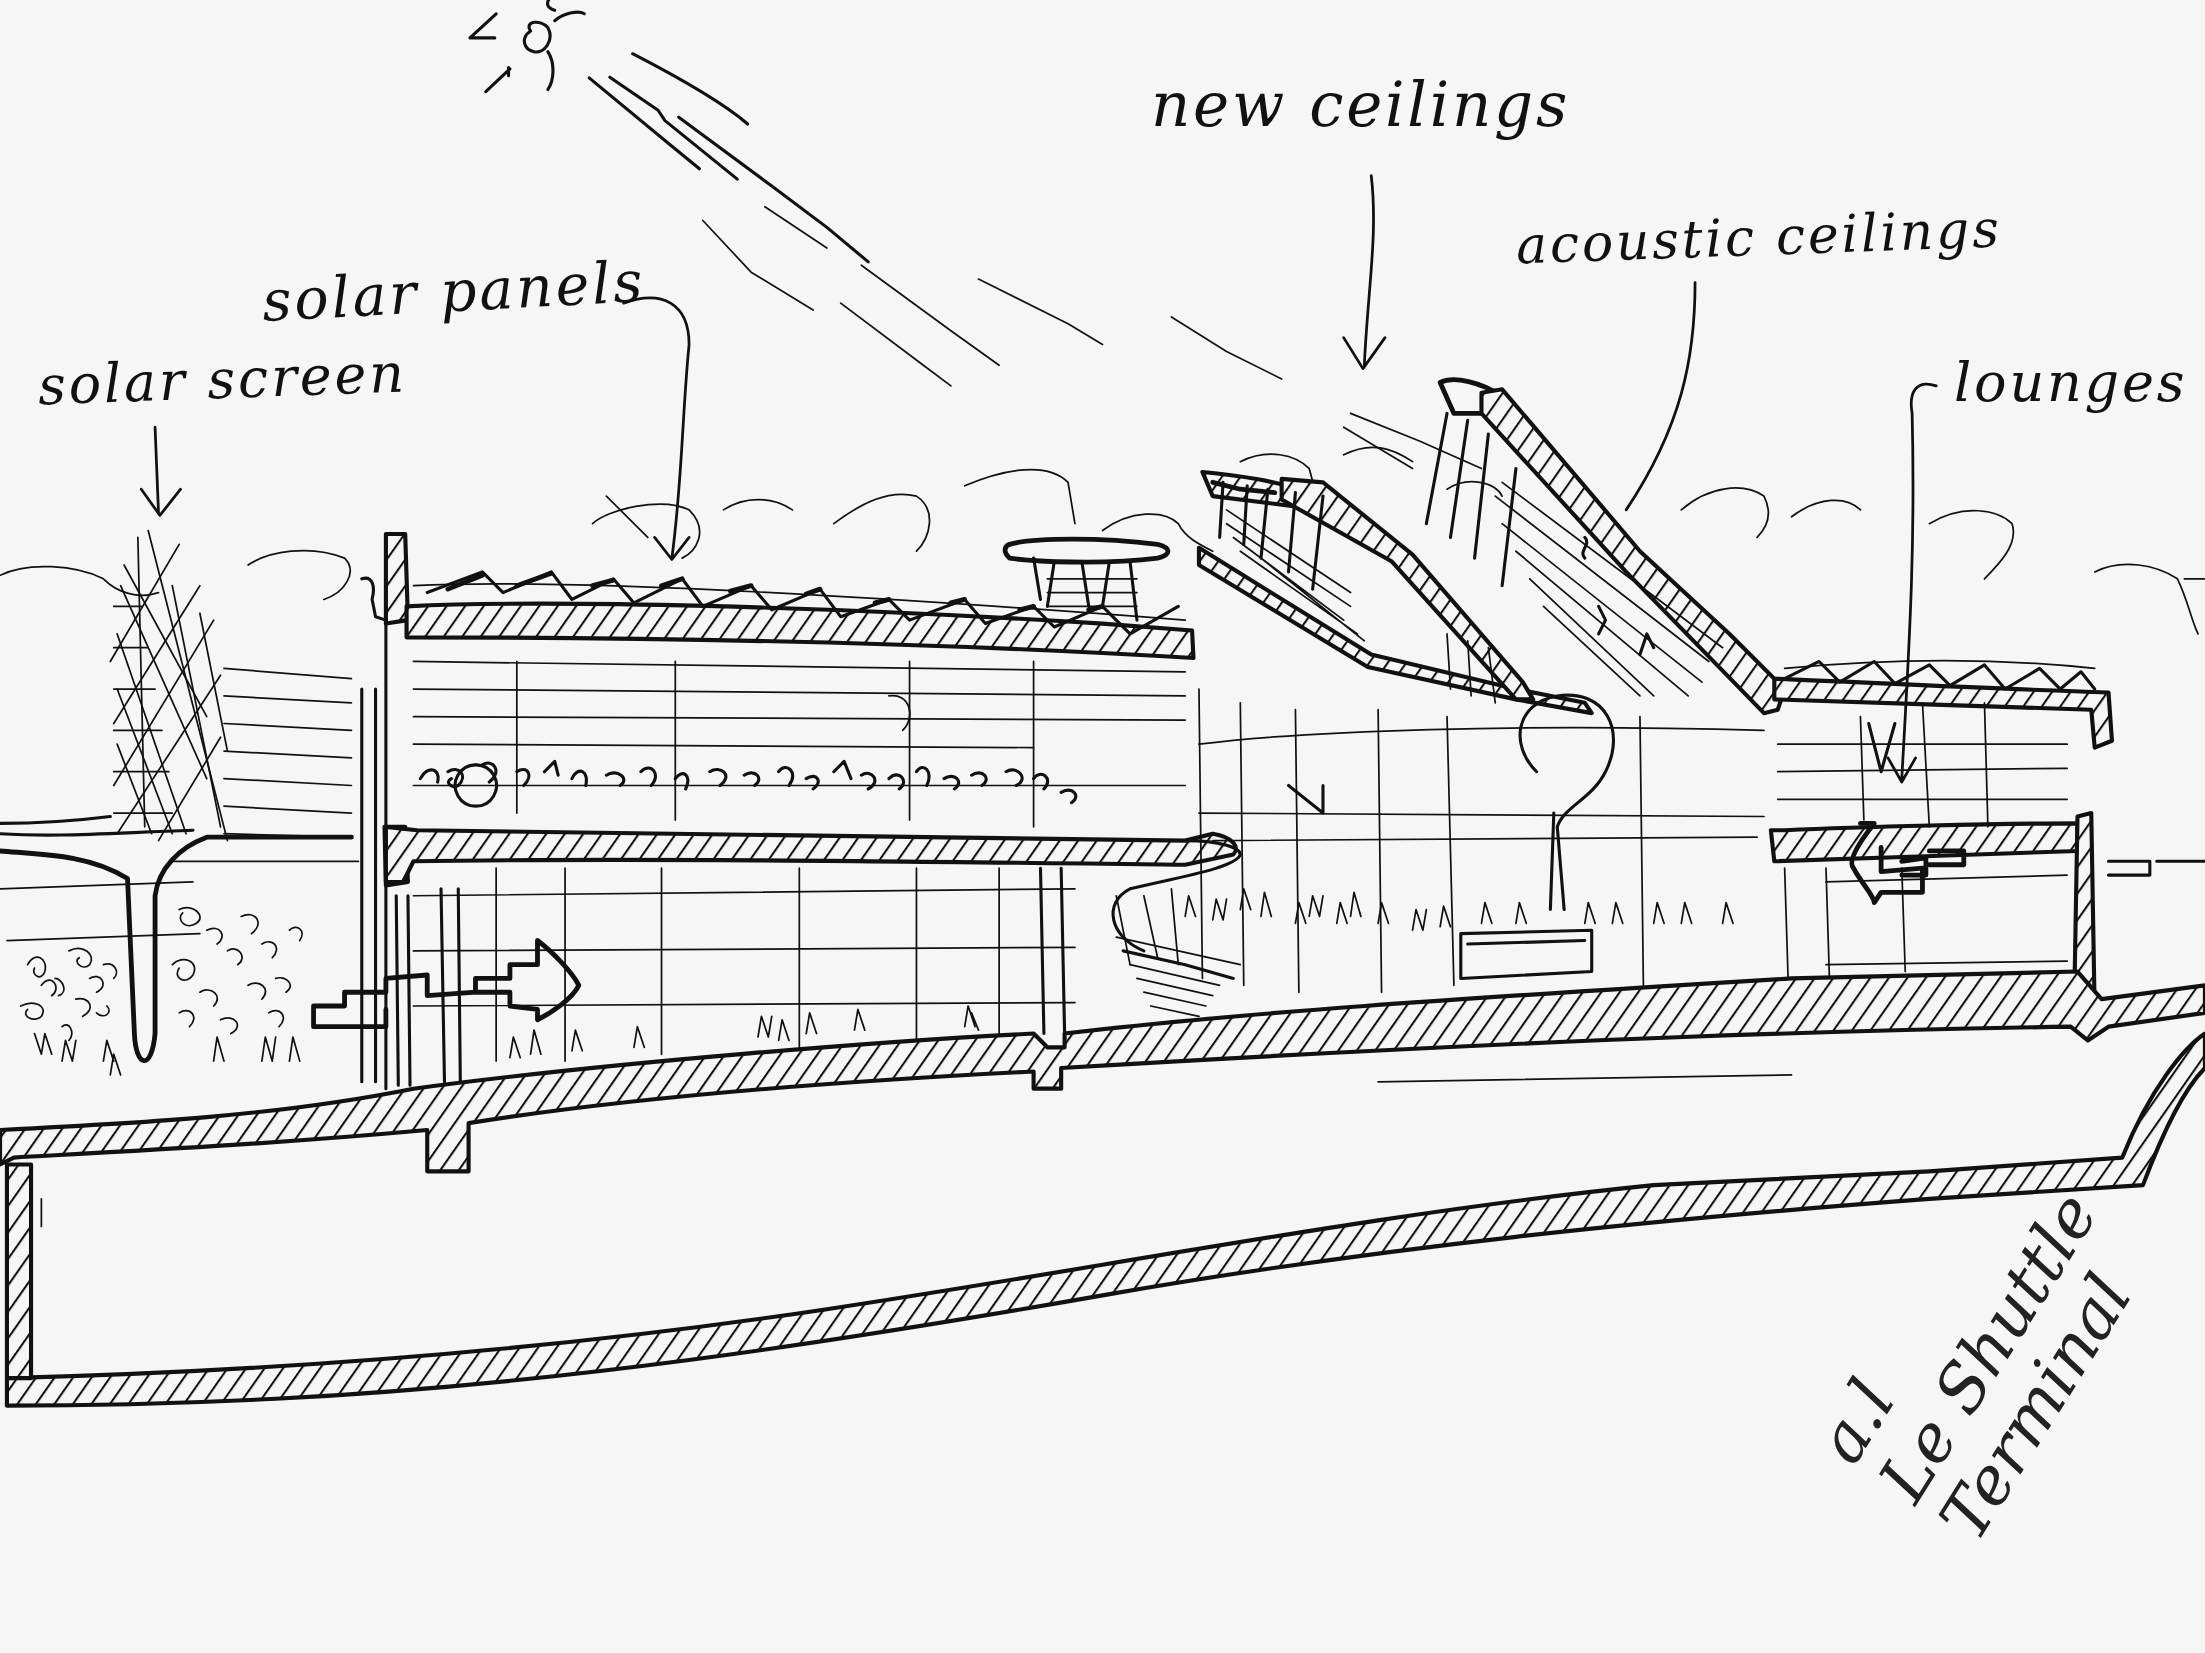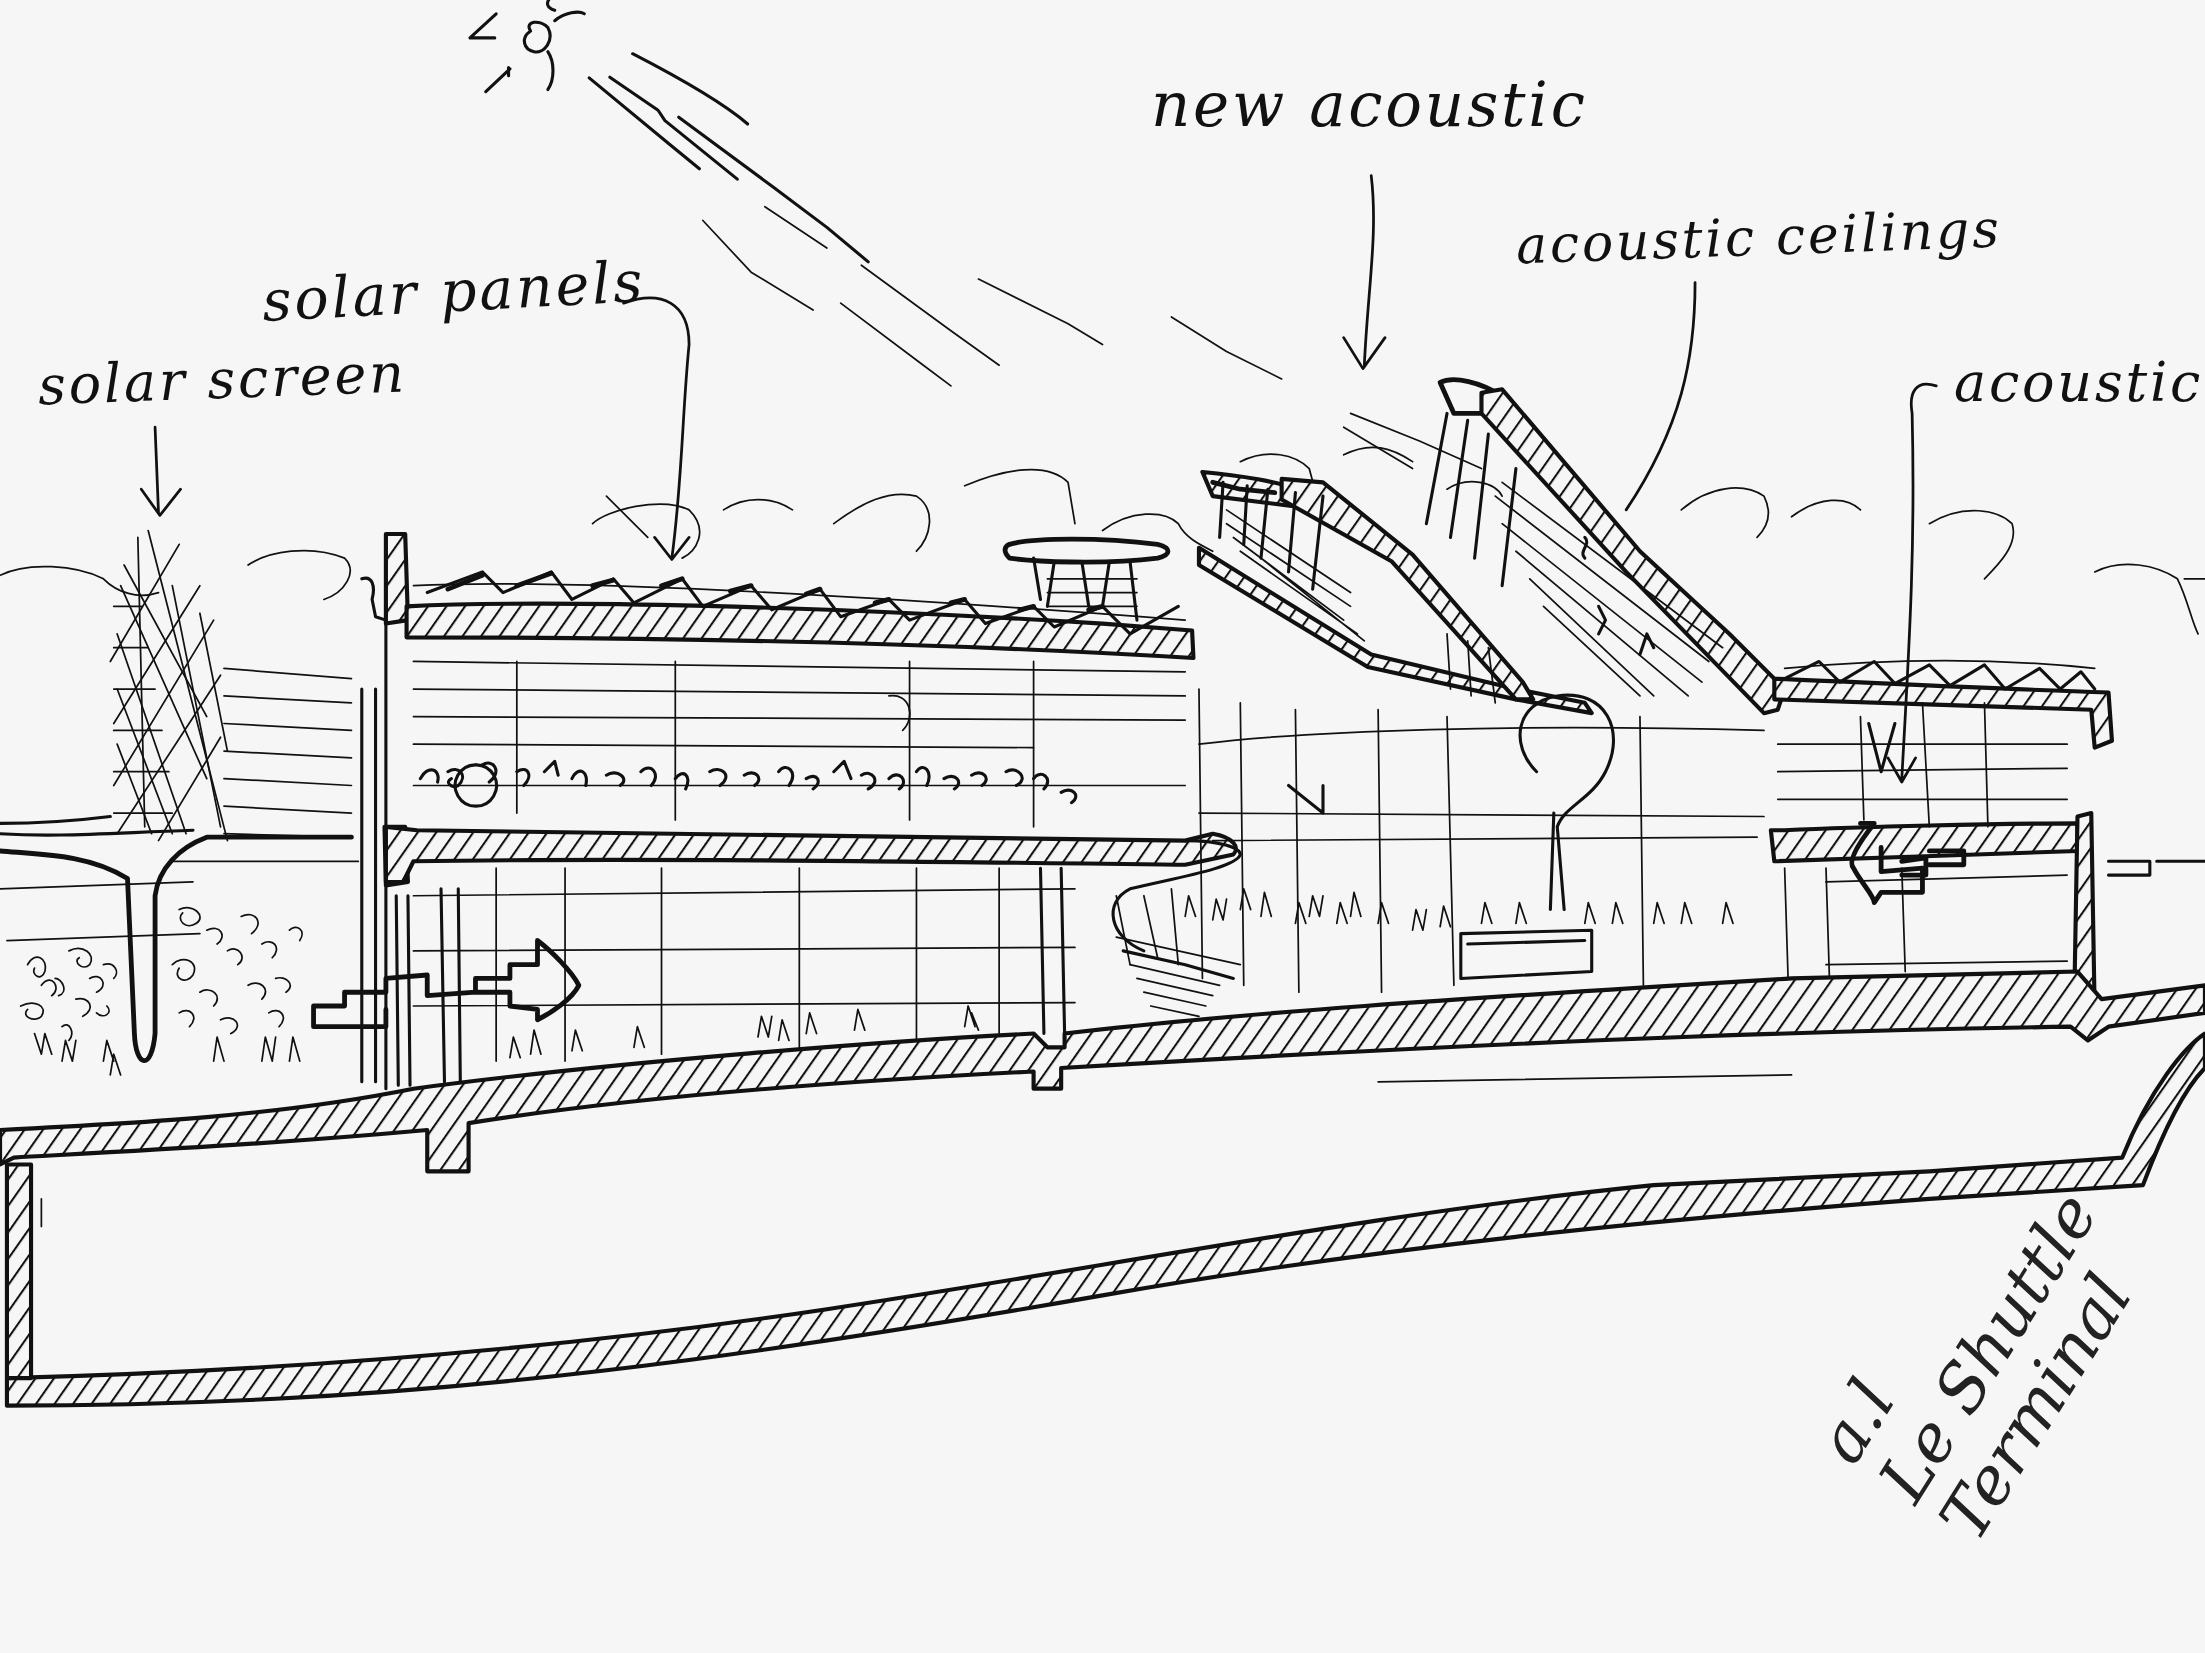--- a/index.html
+++ b/index.html
@@ -250,22 +250,22 @@
     <path d="M225,620 L230,745 M205,710 L232,748 L262,710"></path>
     <path d="M905,440 C960,420 1000,440 1000,500 C990,600 990,700 975,810 M950,780 L975,812 L1000,780"></path>
     <path d="M1990,255 C2000,340 1985,420 1980,530 M1950,490 L1978,535 L2010,490"></path>
     <path d="M2460,410 C2460,520 2440,620 2360,740"></path>
     <path d="M2810,560 C2780,550 2770,570 2775,600 C2780,800 2770,950 2760,1130 M2740,1100 L2760,1135 L2780,1100"></path>
   </g>
 </svg>
 
 <div class="label" style="left:38px;top:348px;font-size:54px;transform:rotate(-2deg);">solar screen</div>
 <div class="label" style="left:262px;top:258px;font-size:57px;transform:rotate(-3deg);">solar panels</div>
-<div class="label" style="left:1151px;top:69px;font-size:61px;">new acoustic</div>
+<div class="label" style="left:1151px;top:69px;font-size:61px;">new ceilings</div>
 <div class="label" style="left:1516px;top:207px;font-size:52px;transform:rotate(-2deg);">acoustic ceilings</div>
-<div class="label" style="left:1954px;top:351px;font-size:54px;">acoustic</div>
+<div class="label" style="left:1954px;top:351px;font-size:54px;">lounges</div>
 
 <div class="sig" style="left:1806px;top:1227px;font-size:66px;transform:rotate(-58deg) translate(-179px,110px);">
   <div>a.l</div>
   <div>Le Shuttle</div>
   <div>Terminal</div>
 </div>
 
 
 </body></html>

